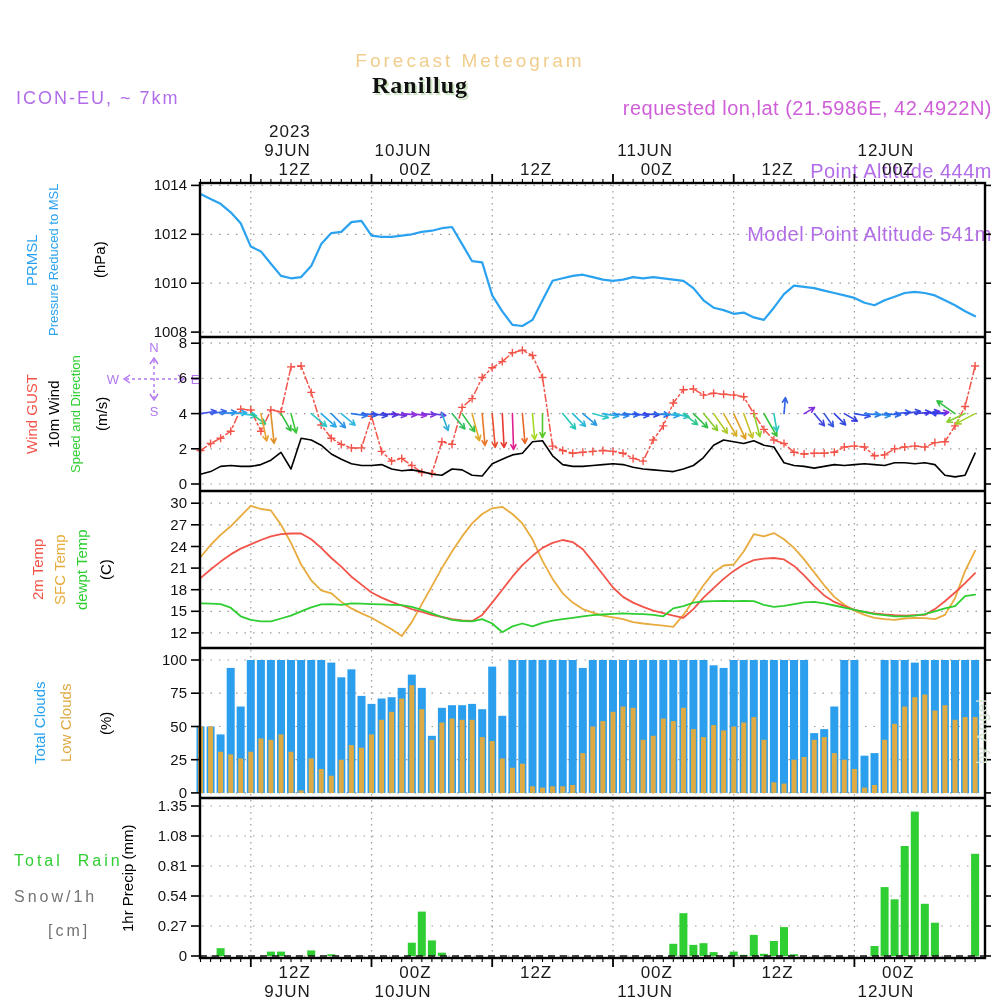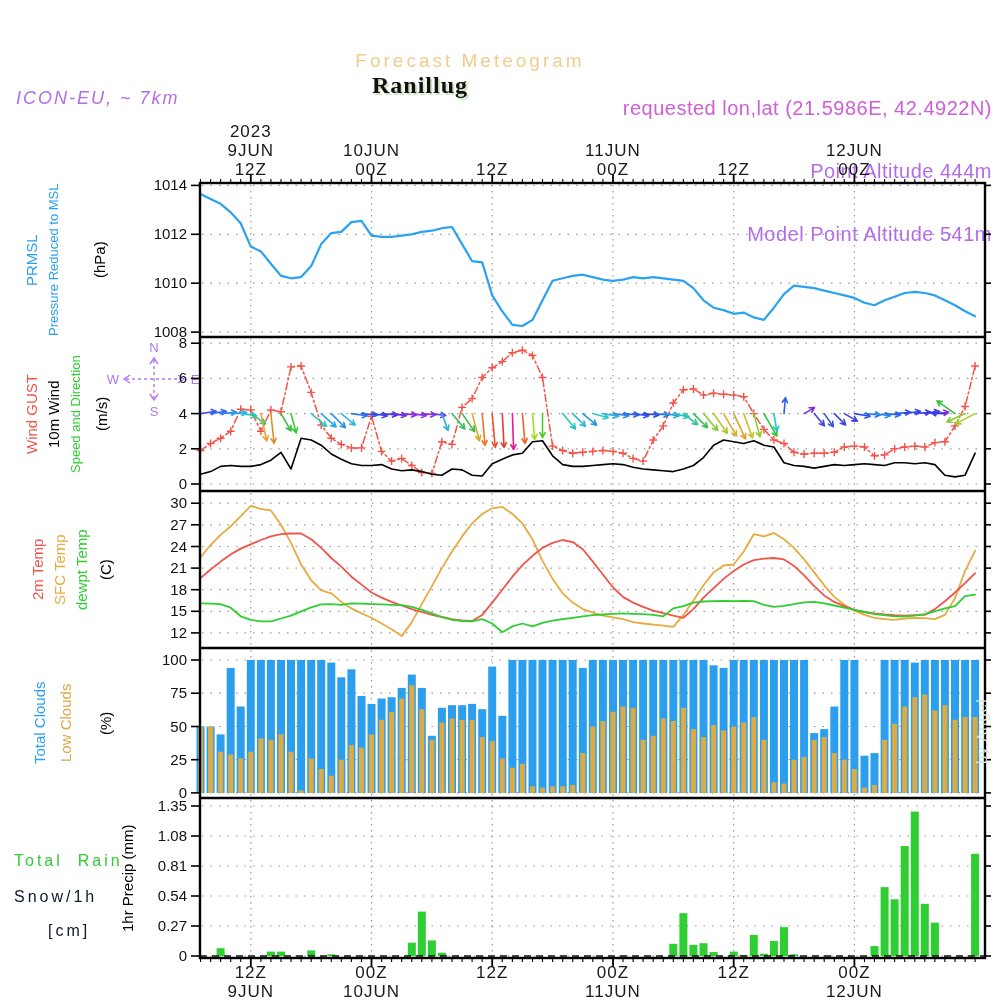--- a/index.html
+++ b/index.html
@@ -6,28 +6,28 @@
   .stage{position:relative;width:1000px;height:1000px;background:#fff;
          font-family:"Liberation Sans",sans-serif;overflow:hidden;margin-top:48px;}
   .abs{position:absolute;}
   .hdr-title{left:310px;top:2px;width:320px;text-align:center;font-size:19px;
              letter-spacing:3px;color:#f0cd8c;white-space:pre;}
   .hdr-station{left:330px;top:24px;width:180px;text-align:center;font-size:24px;font-weight:bold;
                font-family:"Liberation Serif",serif;color:#111;text-shadow:2px 2px 0 #cfe6c4;letter-spacing:1px;}
   .hdr-right{right:8px;top:8px;text-align:right;font-size:20px;line-height:21px;letter-spacing:0.5px;white-space:pre;}
   .hdr-right .m1{color:#cf5ed8;}
   .hdr-right .m2{color:#b26ce8;}
-  .hdr-model{left:16px;top:40px;font-size:18px;letter-spacing:2px;color:#b26ce8;white-space:pre;font-style:italic;}
+  .hdr-model{left:16px;top:40px;font-size:18px;letter-spacing:2px;color:#b26ce8;white-space:pre;}
   .vlab{position:absolute;width:20px;display:flex;align-items:center;justify-content:center;
         writing-mode:vertical-rl;transform:rotate(180deg);font-size:15px;white-space:pre;line-height:20px;}
   .hlab{position:absolute;font-size:16px;white-space:pre;letter-spacing:1px;}
   .c-blue{color:#2aa2f0;} .c-red{color:#f2544a;} .c-green{color:#2fce32;}
   .c-orange{color:#e8ab3e;} .c-tan{color:#ddaa44;} .c-black{color:#000;}
-  .c-snow{color:#0f172a;}
-  .tlabel{position:absolute;width:120px;text-align:center;font-size:17px;letter-spacing:1px;color:#1a1a1a;white-space:pre;}
+  .c-snow{color:#737373;}
+  .tlabel{position:absolute;width:120px;text-align:right;font-size:17px;letter-spacing:1px;color:#1a1a1a;white-space:pre;}
   .footer-station{left:400px;top:954px;width:140px;text-align:center;font-size:18px;
                   font-family:"Liberation Serif",serif;color:#8f8f8f;text-shadow:1px 1px 0 #dedede;letter-spacing:1px;}
   .watermark{left:972px;top:608px;height:150px;color:#d5e6d0;font-size:15px;letter-spacing:1px;}
   svg text{font-family:"Liberation Sans",sans-serif;}
 </style>
 </head>
 <body>
 
 <div class="stage">
 

